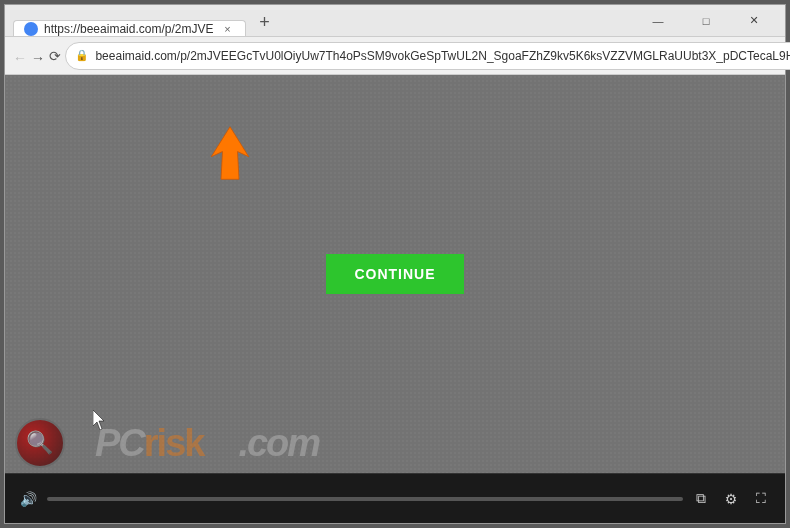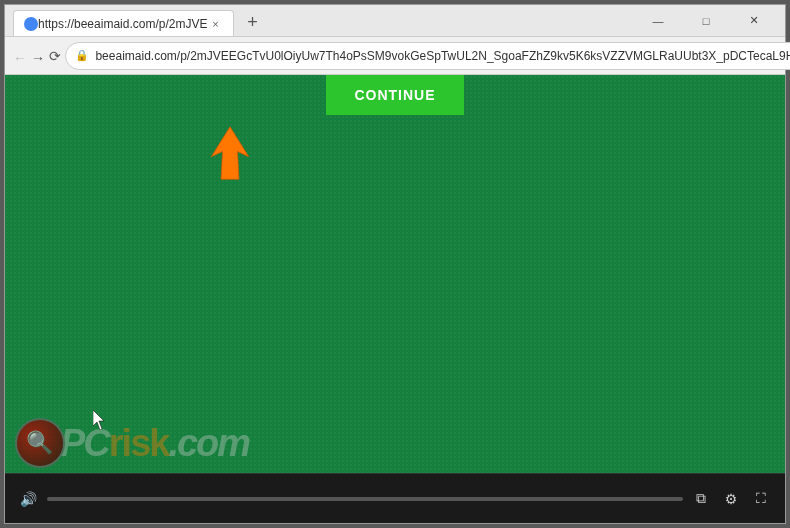--- a/index.html
+++ b/index.html
@@ -41,24 +41,25 @@
       align-items: flex-end;
       height: 100%;
       flex: 1;
     }
 
     .tab {
       background: #fff;
       border: 1px solid #ccc;
       border-bottom: none;
       border-radius: 4px 4px 0 0;
-      height: 26px;
+      height: 16px;
       display: flex;
       align-items: center;
       padding: 0 10px;
+      gap: 6px;
       font-size: 12px;
       color: #333;
       min-width: 180px;
     }
 
     .tab-favicon {
       width: 14px;
       height: 14px;
       background: #4285f4;
       border-radius: 50%;
@@ -196,23 +197,23 @@
       overflow: hidden;
     }
 
     
     .video-container {
       position: absolute;
       top: 0;
       left: 0;
       right: 0;
       bottom: 50px;
-      background: #15803d;
-      display: flex;
-      align-items: flex-start;
+      background: #737373;
+      display: flex;
+      align-items: center;
       justify-content: center;
     }
 
     
     .video-container::before {
       content: '';
       position: absolute;
       top: 0; left: 0; right: 0; bottom: 0;
       background-image: radial-gradient(circle, rgba(255,255,255,0.04) 1px, transparent 1px);
       background-size: 4px 4px;
@@ -332,20 +333,21 @@
       font-size: 38px;
       font-weight: 900;
       color: rgba(180,180,180,0.6);
       letter-spacing: -2px;
       line-height: 1;
     }
 
     .watermark-text-pc {
       font-style: italic;
       color: rgba(200,200,200,0.55);
+      margin-left: 35px;
     }
 
     .watermark-text-risk {
       color: rgba(255,120,0,0.55);
     }
 
     
     .controls-row {
       display: flex;
       align-items: center;

